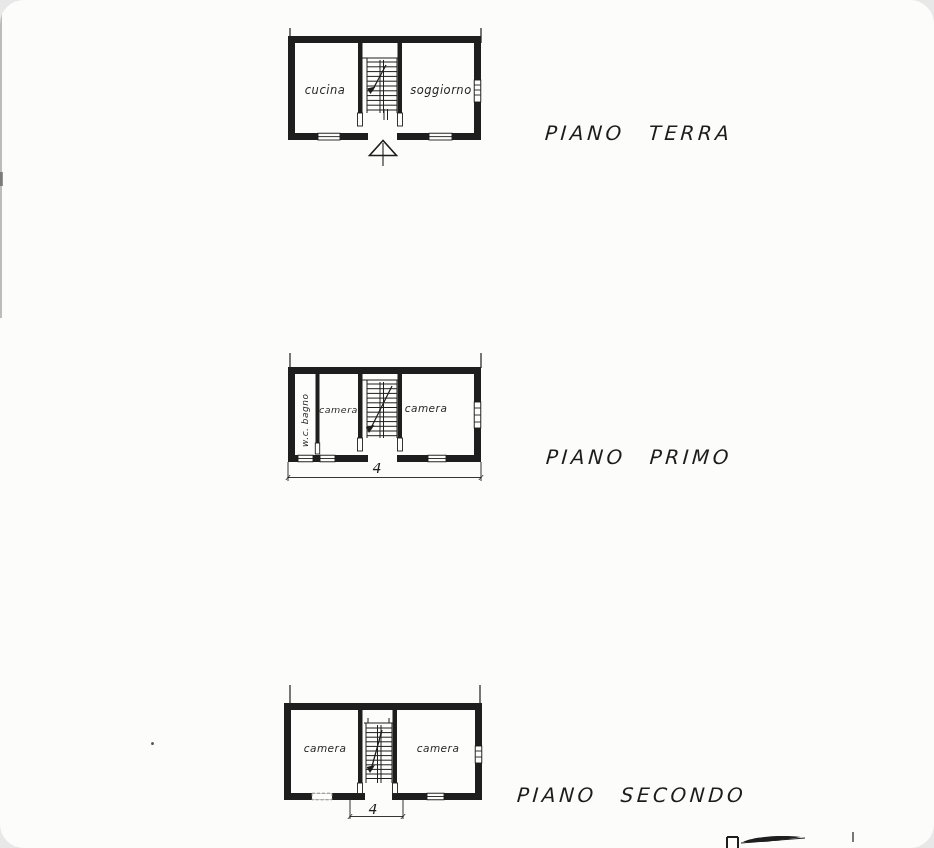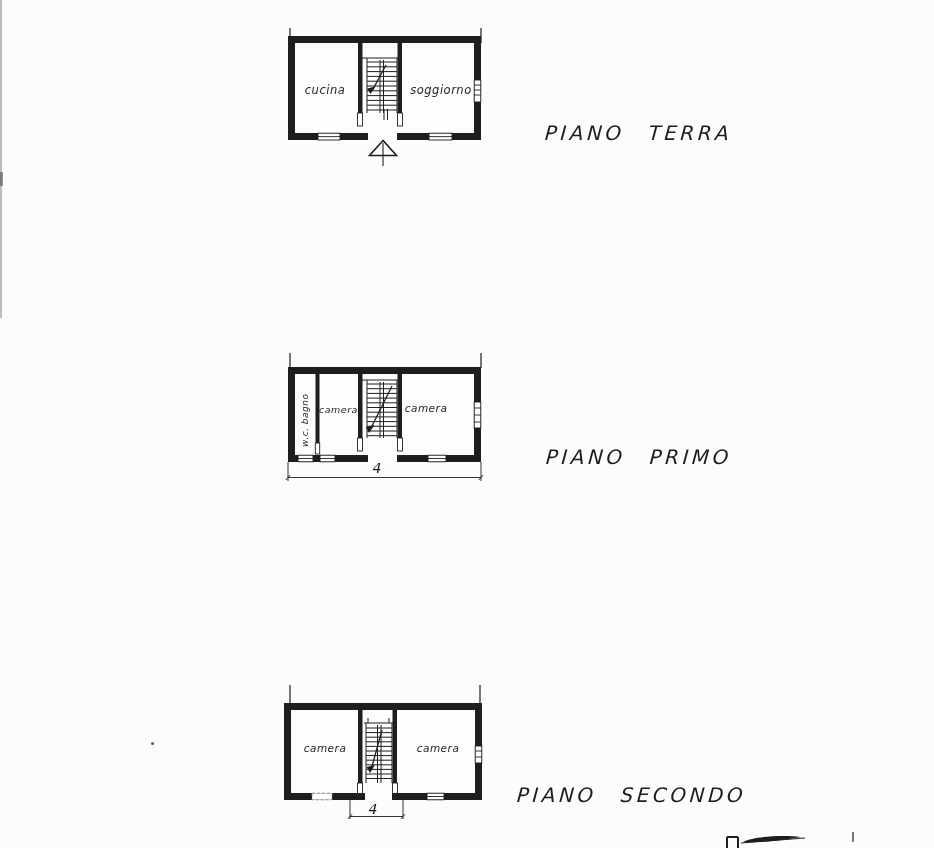--- a/index.html
+++ b/index.html
@@ -1,18 +1,19 @@
 <!DOCTYPE html>
 <html><head>
 <meta charset="utf-8">
 <style>
   html,body{margin:0;padding:0;background:#e8e8e8;}
   .sheet{
     position:relative;width:934px;height:848px;background:#fcfcfb;overflow:hidden;
     font-family:"DejaVu Sans", sans-serif;
+    border-radius:24px;
   }
   .plan{position:absolute;}
   .floor-title{
     position:absolute;font-style:italic;font-size:20px;letter-spacing:3.5px;
     word-spacing:14px;color:#1c1c1c;white-space:nowrap;transform:skewX(-4deg);
     font-family:"DejaVu Sans", sans-serif;
   }
   text.room{
     font-family:"DejaVu Sans", sans-serif;font-style:italic;fill:#262626;letter-spacing:.5px;
   }

